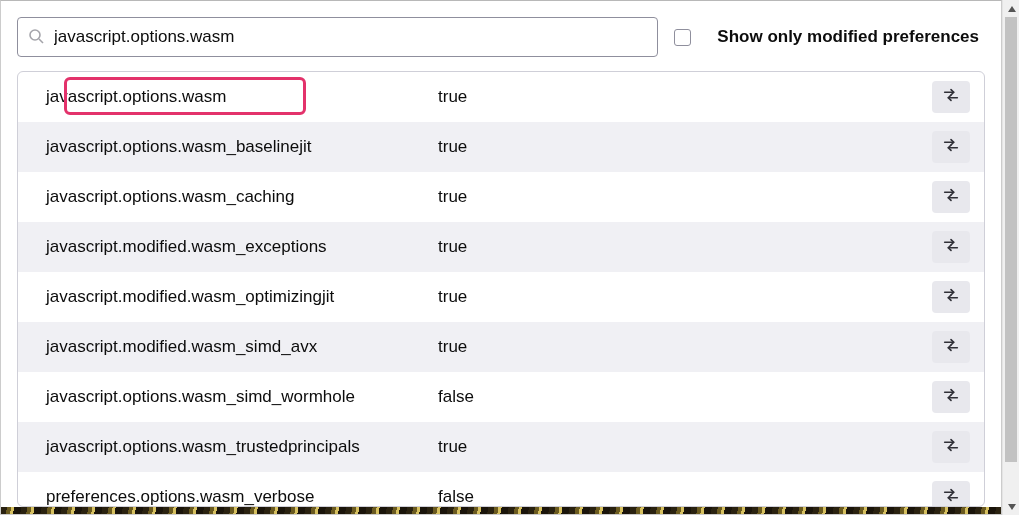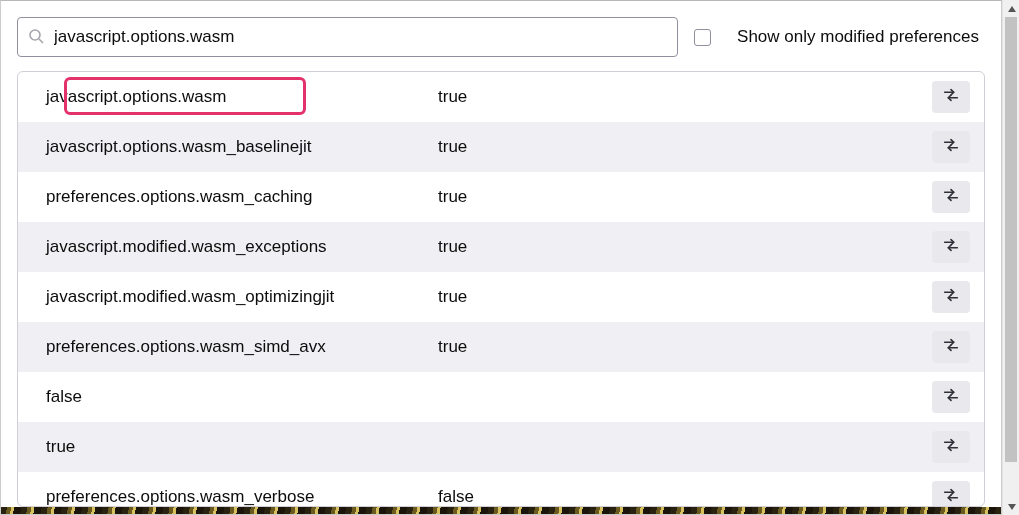--- a/index.html
+++ b/index.html
@@ -73,20 +73,21 @@
     outline:none;
     font-size:17px;
     font-family:inherit;
     color:#0c0c0c;
     background:transparent;
   }
   .check-wrap{
     display:flex; align-items:center; gap:26px;
     font-size:17px;
     padding-right: 6px;
+    font-weight: bold;
   }
   .check-wrap .box{
     width:17px;height:17px;
     border:1.4px solid #8f8f9d;
     border-radius:3px;
     background:#fff;
   }
 
   .results{
     margin: 0 16px 0 16px;
@@ -169,21 +170,21 @@
             <span class="act">
               <span><svg viewBox="0 0 20 20" fill="none" stroke="#303038" stroke-width="1.8" stroke-linecap="round" stroke-linejoin="round">
                   <path d="M3 7 L13 7"></path>
                   <polyline points="10,4 13,7 10,10"></polyline>
                   <path d="M17 13 L7 13"></path>
                   <polyline points="10,10 7,13 10,16"></polyline>
                 </svg></span>
             </span>
           </div>
           <div class="row">
-            <span class="name">preferences.options.wasm_caching</span>
+            <span class="name">javascript.options.wasm_caching</span>
             <span class="val">true</span>
             <span class="act">
               <span><svg viewBox="0 0 20 20" fill="none" stroke="#303038" stroke-width="1.8" stroke-linecap="round" stroke-linejoin="round">
                   <path d="M3 7 L13 7"></path>
                   <polyline points="10,4 13,7 10,10"></polyline>
                   <path d="M17 13 L7 13"></path>
                   <polyline points="10,10 7,13 10,16"></polyline>
                 </svg></span>
             </span>
           </div>
@@ -205,43 +206,45 @@
             <span class="act">
               <span><svg viewBox="0 0 20 20" fill="none" stroke="#303038" stroke-width="1.8" stroke-linecap="round" stroke-linejoin="round">
                   <path d="M3 7 L13 7"></path>
                   <polyline points="10,4 13,7 10,10"></polyline>
                   <path d="M17 13 L7 13"></path>
                   <polyline points="10,10 7,13 10,16"></polyline>
                 </svg></span>
             </span>
           </div>
           <div class="row alt">
-            <span class="name">preferences.options.wasm_simd_avx</span>
-            <span class="val">true</span>
-            <span class="act">
-              <span><svg viewBox="0 0 20 20" fill="none" stroke="#303038" stroke-width="1.8" stroke-linecap="round" stroke-linejoin="round">
-                  <path d="M3 7 L13 7"></path>
-                  <polyline points="10,4 13,7 10,10"></polyline>
-                  <path d="M17 13 L7 13"></path>
-                  <polyline points="10,10 7,13 10,16"></polyline>
-                </svg></span>
-            </span>
-          </div>
-          <div class="row">
+            <span class="name">javascript.modified.wasm_simd_avx</span>
+            <span class="val">true</span>
+            <span class="act">
+              <span><svg viewBox="0 0 20 20" fill="none" stroke="#303038" stroke-width="1.8" stroke-linecap="round" stroke-linejoin="round">
+                  <path d="M3 7 L13 7"></path>
+                  <polyline points="10,4 13,7 10,10"></polyline>
+                  <path d="M17 13 L7 13"></path>
+                  <polyline points="10,10 7,13 10,16"></polyline>
+                </svg></span>
+            </span>
+          </div>
+          <div class="row">
+            <span class="name">javascript.options.wasm_simd_wormhole</span>
             <span class="val">false</span>
             <span class="act">
               <span><svg viewBox="0 0 20 20" fill="none" stroke="#303038" stroke-width="1.8" stroke-linecap="round" stroke-linejoin="round">
                   <path d="M3 7 L13 7"></path>
                   <polyline points="10,4 13,7 10,10"></polyline>
                   <path d="M17 13 L7 13"></path>
                   <polyline points="10,10 7,13 10,16"></polyline>
                 </svg></span>
             </span>
           </div>
           <div class="row alt">
+            <span class="name">javascript.options.wasm_trustedprincipals</span>
             <span class="val">true</span>
             <span class="act">
               <span><svg viewBox="0 0 20 20" fill="none" stroke="#303038" stroke-width="1.8" stroke-linecap="round" stroke-linejoin="round">
                   <path d="M3 7 L13 7"></path>
                   <polyline points="10,4 13,7 10,10"></polyline>
                   <path d="M17 13 L7 13"></path>
                   <polyline points="10,10 7,13 10,16"></polyline>
                 </svg></span>
             </span>
           </div>

